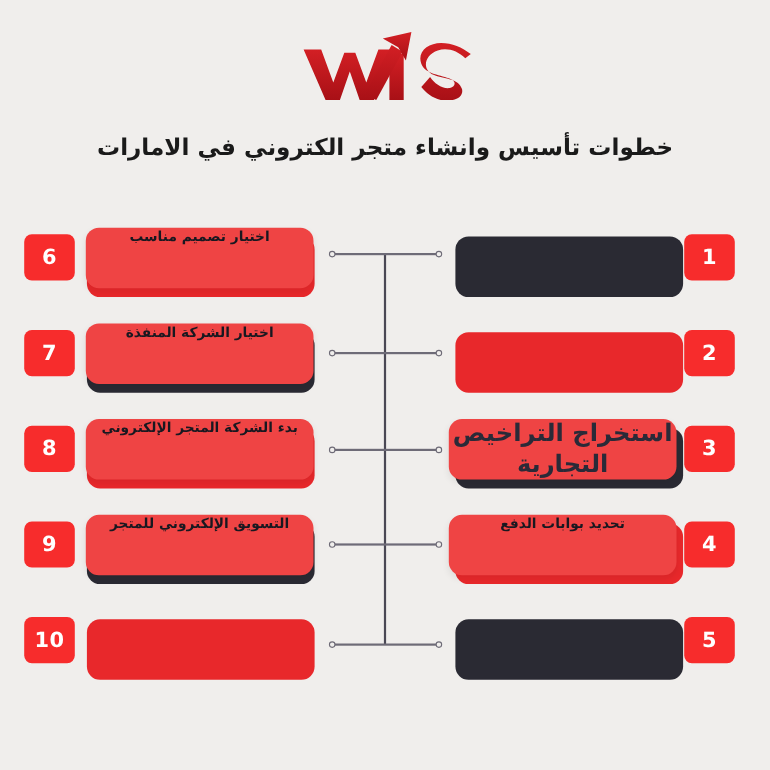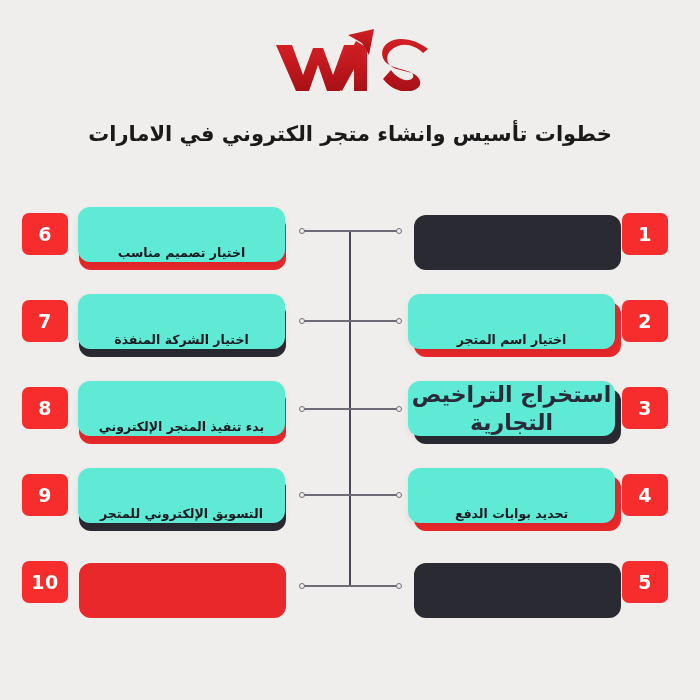--- a/index.html
+++ b/index.html
@@ -81,23 +81,23 @@
     display:flex;align-items:center;justify-content:center;
     letter-spacing:0.5px;
   }
   .card-row.right .badge{left:222px;}
   .card-row.left .badge{left:2px;}
 
   .card{
     position:absolute;
     top:2px;
     width:207px;height:55px;
-    background:#5eead4;
+    background:#ef4444;
     border-radius:12px;
-    display:flex;align-items:flex-end;justify-content:center;
+    display:flex;align-items:flex-start;justify-content:center;
     box-sizing:border-box;
     padding:0 0;
     box-shadow:0 3px 7px rgba(0,0,0,0.07);
   }
   .card-row.right .card{left:8px;}
   .card-row.left .card{left:58px;}
 
   .card-label{
     direction:rtl;
     text-align:center;
@@ -174,23 +174,20 @@
   </div>
 
   <div class="card-row right" style="top:205px;">
     <div class="shadow-block shadow-dark"></div>
     <div class="badge">1</div>
   </div>
 
   <div class="card-row right" style="top:292px;">
     <div class="shadow-block shadow-red"></div>
     <div class="badge">2</div>
-    <div class="card">
-      <span class="card-label">اختيار اسم المتجر</span>
-    </div>
   </div>
 
   <div class="card-row right" style="top:379px;">
     <div class="shadow-block shadow-dark"></div>
     <div class="badge">3</div>
     <div class="card">
       <span class="card-label big">استخراج التراخيص التجارية</span>
     </div>
   </div>
 
@@ -220,21 +217,21 @@
     <div class="badge">7</div>
     <div class="card">
       <span class="card-label">اختيار الشركة المنفذة</span>
     </div>
   </div>
 
   <div class="card-row left" style="top:379px;">
     <div class="shadow-block shadow-red"></div>
     <div class="badge">8</div>
     <div class="card">
-      <span class="card-label">بدء تنفيذ المتجر الإلكتروني</span>
+      <span class="card-label">بدء الشركة المتجر الإلكتروني</span>
     </div>
   </div>
 
   <div class="card-row left" style="top:466px;">
     <div class="shadow-block shadow-dark"></div>
     <div class="badge">9</div>
     <div class="card">
       <span class="card-label">التسويق الإلكتروني للمتجر</span>
     </div>
   </div>

